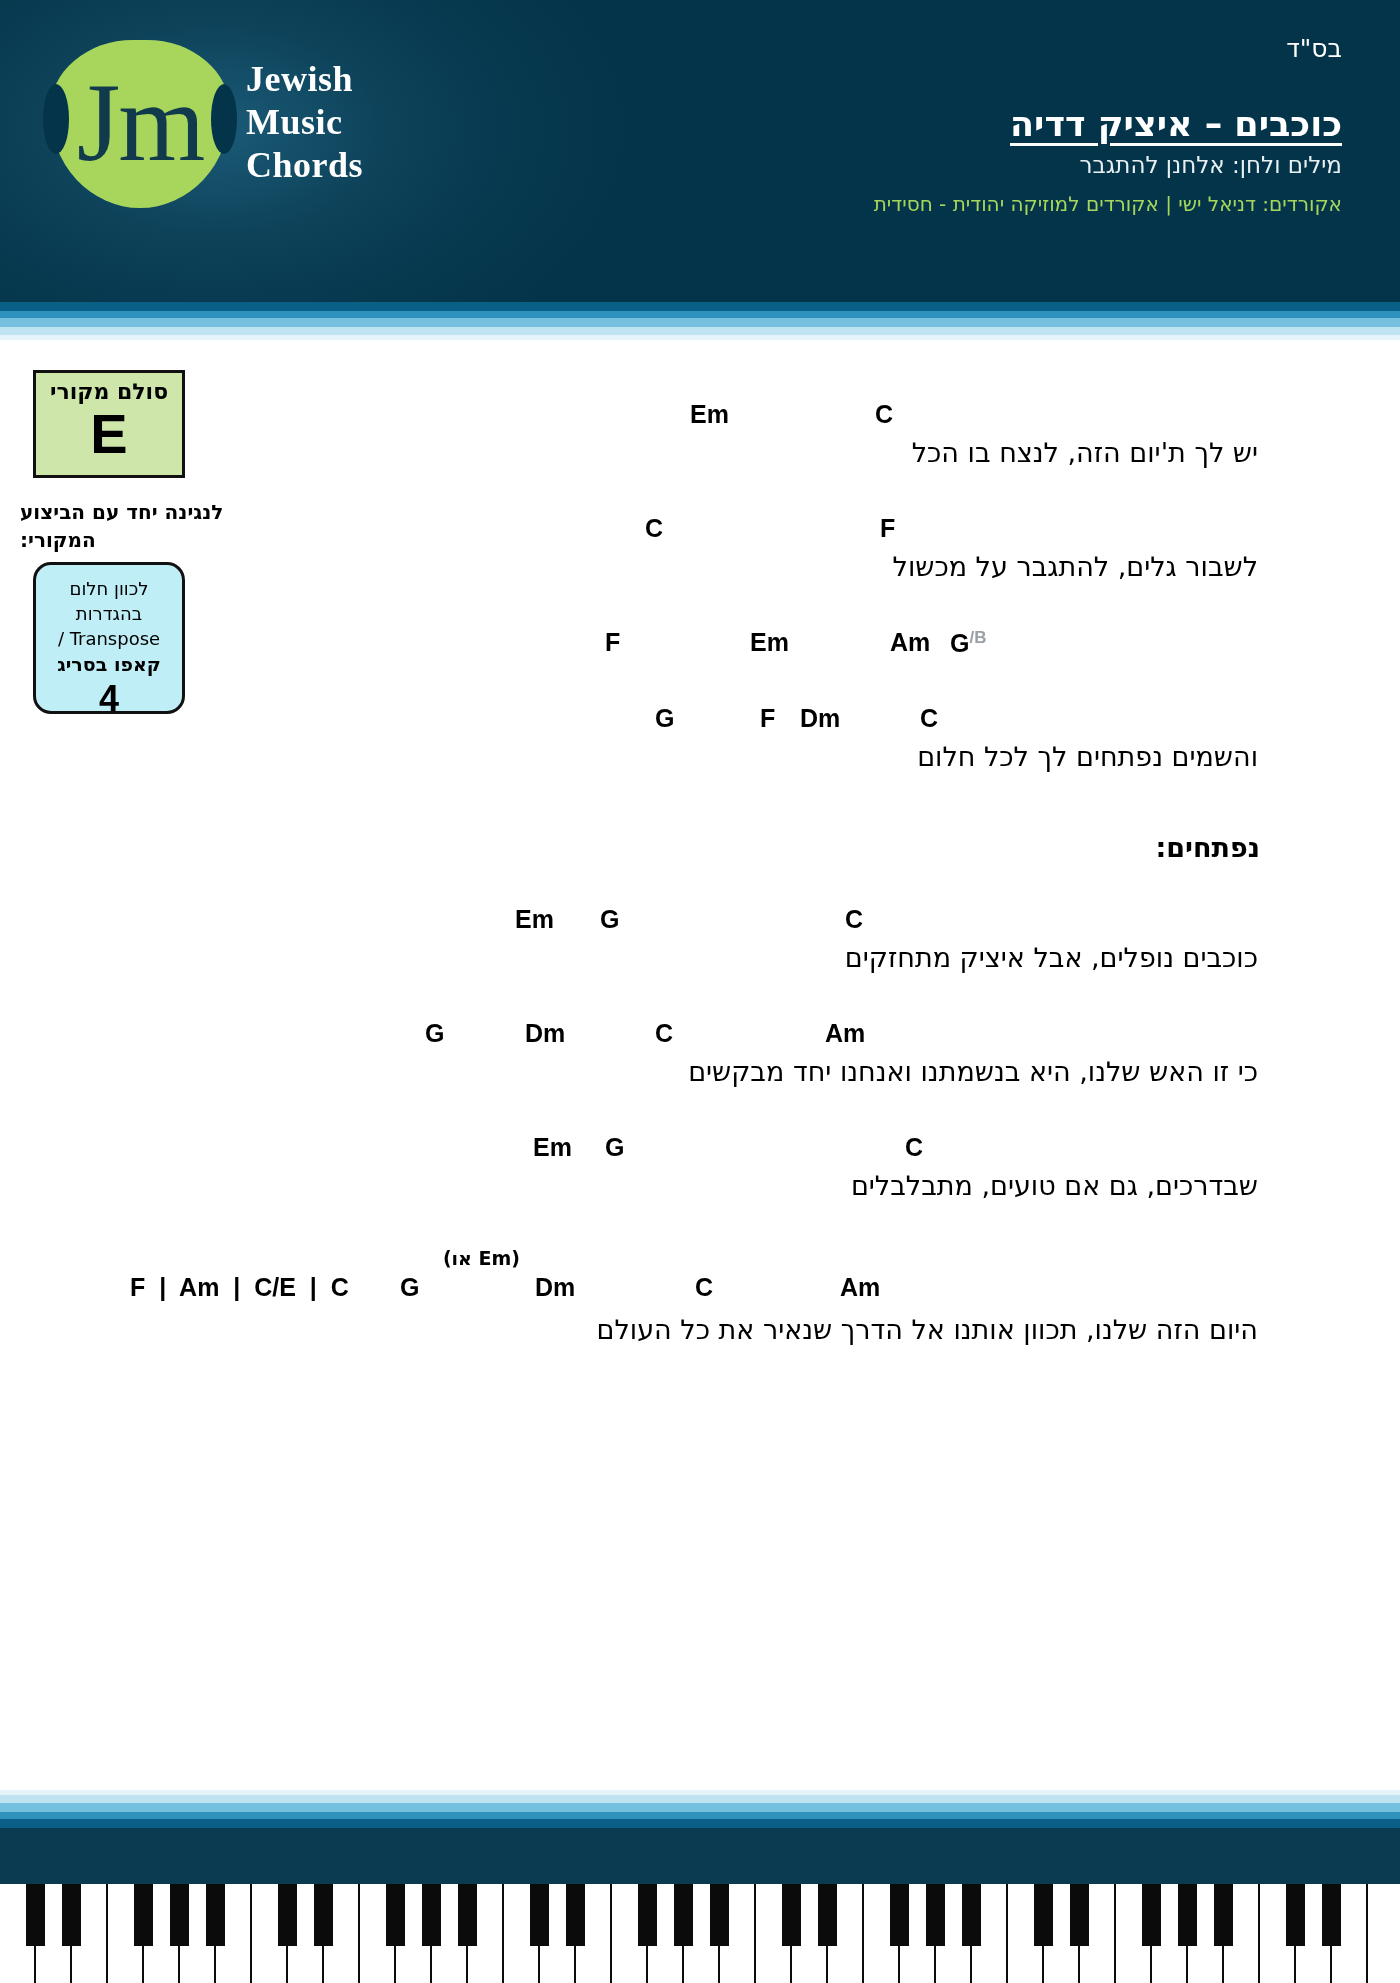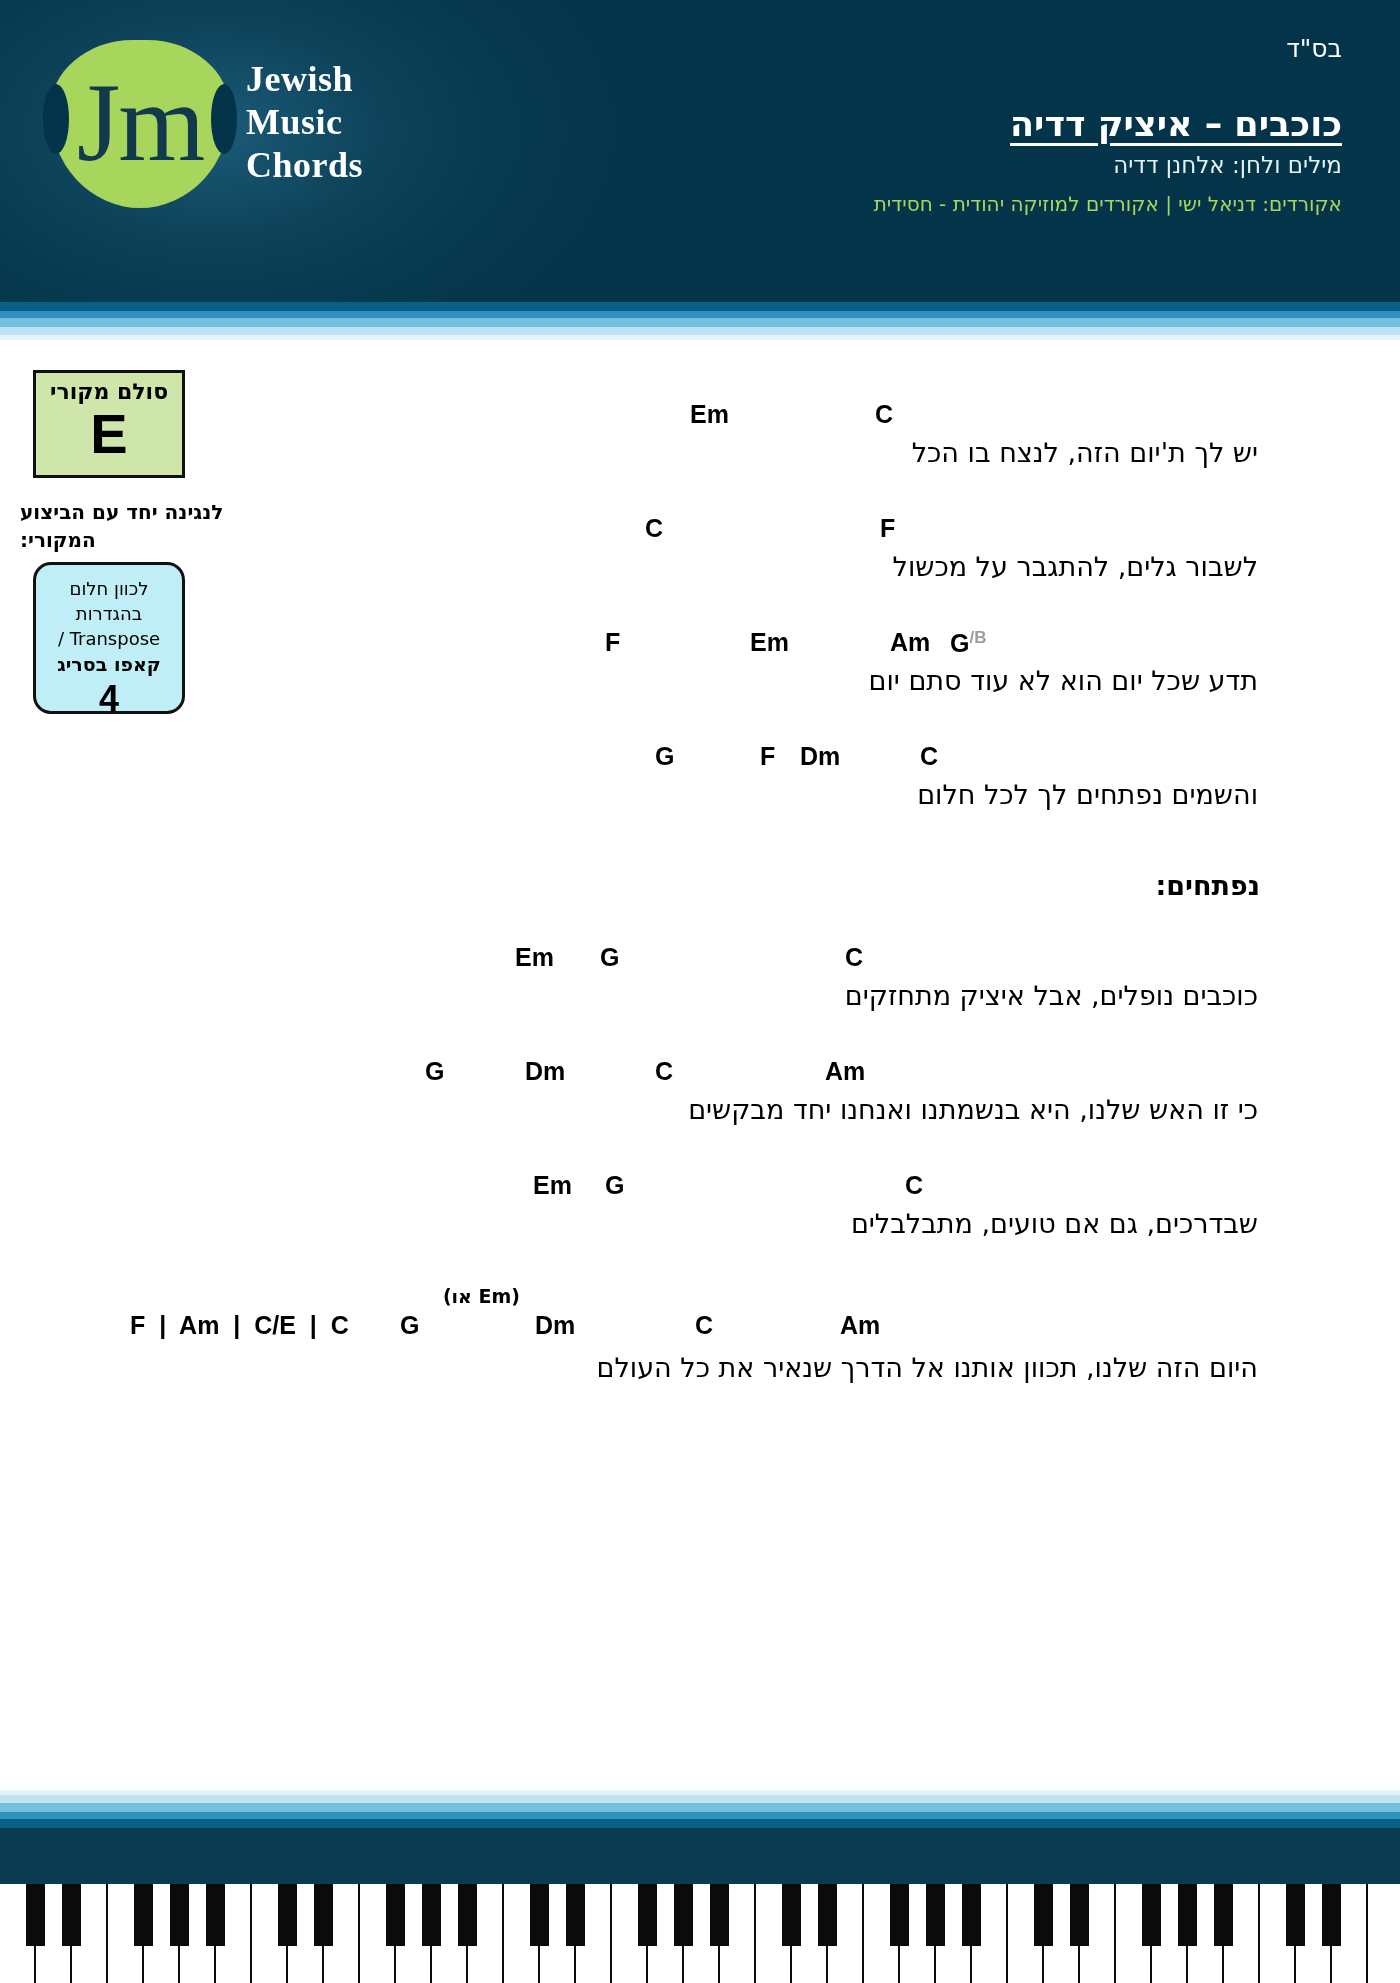--- a/index.html
+++ b/index.html
@@ -352,21 +352,21 @@
 
     <div class="logo-wrap">
       <div class="guitar"></div>
       <div class="jm-text">Jm</div>
       <div class="logo-words">Jewish<br>Music<br>Chords</div>
     </div>
 
 
     <div class="bsd">בס"ד</div>
     <div class="song-title">כוכבים – איציק דדיה</div>
-    <div class="song-credit">מילים ולחן: אלחנן דדיה</div>
+    <div class="song-credit">מילים ולחן: אלחנן להתגבר</div>
     <div class="song-chords-by">אקורדים: דניאל ישי | אקורדים למוזיקה יהודית - חסידית</div>
   </div>
 
   <div class="header-stripes">
     <div class="stripe s1"></div>
       <div class="stripe s2"></div>
       <div class="stripe s3"></div>
     <div class="stripe s4"></div>
       <div class="stripe s5"></div>
   </div>
@@ -391,21 +391,20 @@
 
   <div class="lyrics">
     <div id="verse1">
         <div class="chordline"><span class="ch" style="left: 440px;">Em</span><span class="ch" style="left: 625px;">C</span></div>
         <div class="lyricline">יש לך ת'יום הזה, לנצח בו הכל</div>
         <div class="spacer-sm"></div>
         <div class="chordline"><span class="ch" style="left: 395px;">C</span><span class="ch" style="left: 630px;">F</span></div>
         <div class="lyricline">לשבור גלים, להתגבר על מכשול</div>
         <div class="spacer-sm"></div>
         <div class="chordline"><span class="ch" style="left: 355px;">F</span><span class="ch" style="left: 500px;">Em</span><span class="ch" style="left: 640px;">Am</span><span class="ch" style="left: 700px;">G<span class="bass">/B</span></span></div>
-        <div class="lyricline">תדע שכל יום הוא לא עוד סתם יום</div>
         <div class="spacer-sm"></div>
         <div class="chordline"><span class="ch" style="left: 405px;">G</span><span class="ch" style="left: 510px;">F</span><span class="ch" style="left: 550px;">Dm</span><span class="ch" style="left: 670px;">C</span></div>
         <div class="lyricline">והשמים נפתחים לך לכל חלום</div>
       </div>
 
     <div class="spacer-md"></div>
     <div class="section-head">נפתחים:</div>
     <div class="spacer-sm"></div>
 
     <div id="chorus">

